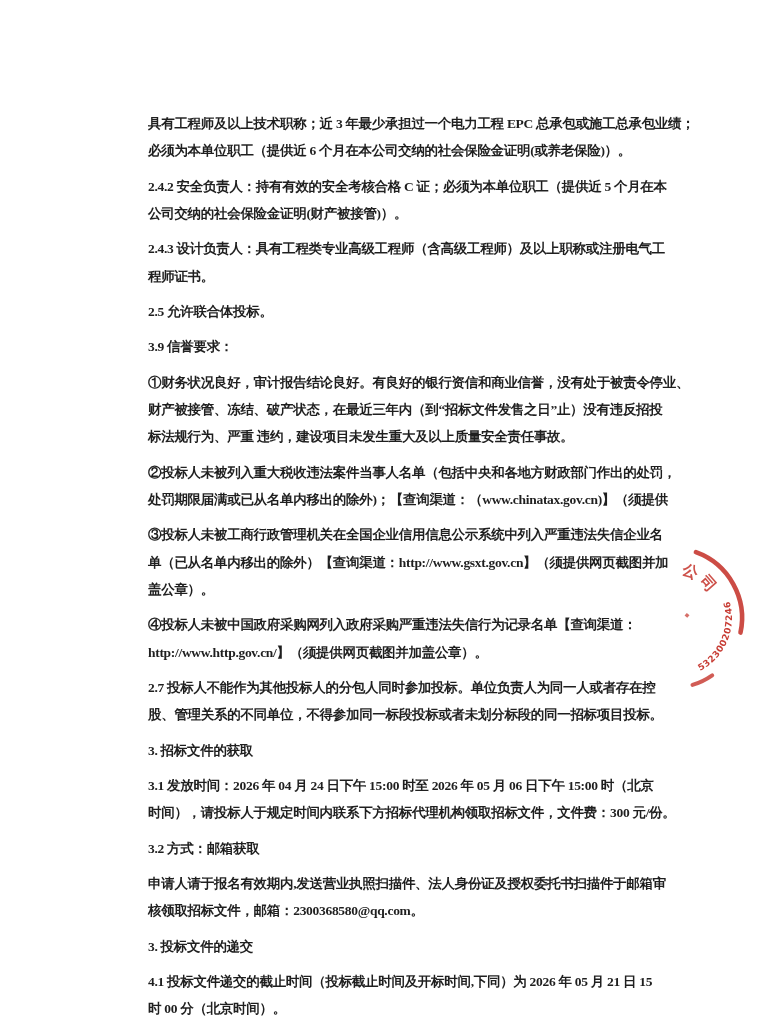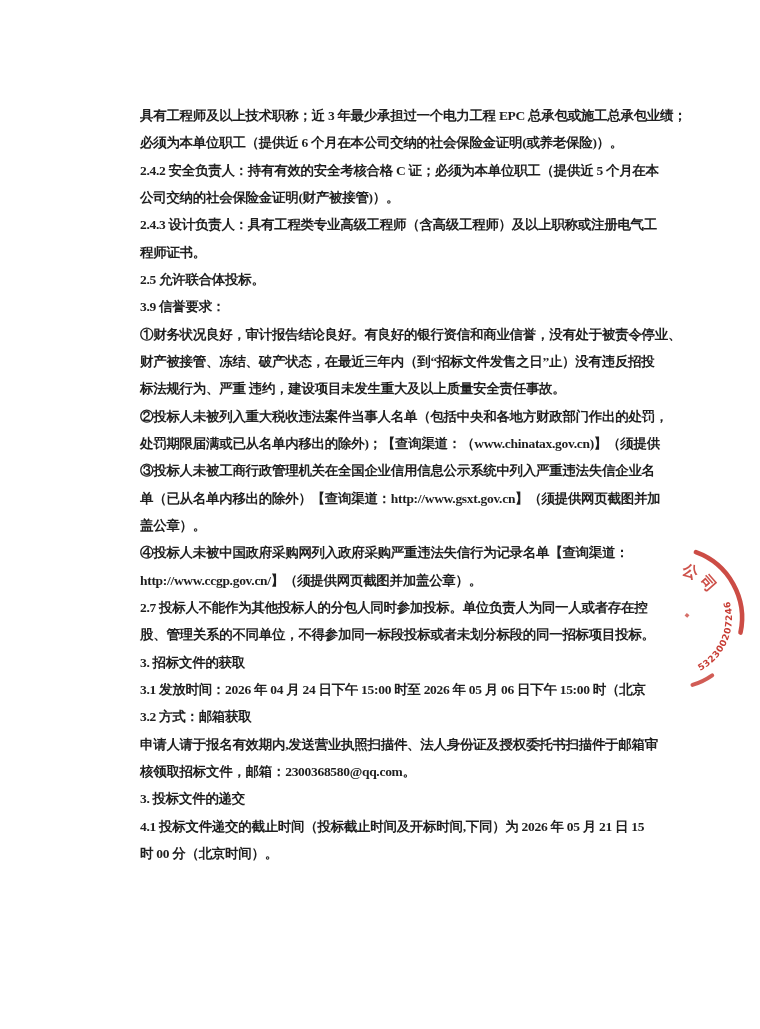--- a/index.html
+++ b/index.html
@@ -8,21 +8,21 @@
     width:760px;height:1029px;
     background:#ffffff;
     overflow:hidden;
     font-family:"Liberation Serif","DejaVu Serif",serif;
   }
   .text-block{
     position:absolute;
     left:140px;top:102px;
     width:560px;
   }
-  .para{margin:0;padding:0;}
+  .para{margin:8px;padding:0;}
   .line{
     height:27.34px;
     line-height:27.34px;
     font-size:13.5px;
     letter-spacing:-0.3px;
     color:#1f1f1f;
     font-weight:600;
     white-space:nowrap;
   }
   .seal{
@@ -69,31 +69,32 @@
         <div class="line">②投标人未被列入重大税收违法案件当事人名单（包括中央和各地方财政部门作出的处罚，</div>
         <div class="line">处罚期限届满或已从名单内移出的除外)；【查询渠道：（www.chinatax.gov.cn)】（须提供</div>
       </div>
       <div class="para">
         <div class="line">③投标人未被工商行政管理机关在全国企业信用信息公示系统中列入严重违法失信企业名</div>
         <div class="line">单（已从名单内移出的除外）【查询渠道：http://www.gsxt.gov.cn】（须提供网页截图并加</div>
         <div class="line">盖公章）。</div>
       </div>
       <div class="para">
         <div class="line">④投标人未被中国政府采购网列入政府采购严重违法失信行为记录名单【查询渠道：</div>
-        <div class="line">http://www.ccgp.gov.cn/】（须提供网页截图并加盖公章）。</div>
+        <div class="line">http://www.http.gov.cn/】（须提供网页截图并加盖公章）。</div>
       </div>
       <div class="para">
         <div class="line">2.7 投标人不能作为其他投标人的分包人同时参加投标。单位负责人为同一人或者存在控</div>
         <div class="line">股、管理关系的不同单位，不得参加同一标段投标或者未划分标段的同一招标项目投标。</div>
       </div>
       <div class="para">
         <div class="line">3.  招标文件的获取</div>
       </div>
       <div class="para">
         <div class="line">3.1 发放时间：2026 年 04 月 24 日下午 15:00 时至 2026 年 05 月 06 日下午 15:00 时（北京</div>
+        <div class="line">时间），请投标人于规定时间内联系下方招标代理机构领取招标文件，文件费：300 元/份。</div>
       </div>
       <div class="para">
         <div class="line">3.2 方式：邮箱获取</div>
       </div>
       <div class="para">
         <div class="line">申请人请于报名有效期内,发送营业执照扫描件、法人身份证及授权委托书扫描件于邮箱审</div>
         <div class="line">核领取招标文件，邮箱：2300368580@qq.com。</div>
       </div>
       <div class="para">
         <div class="line">3.  投标文件的递交</div>

